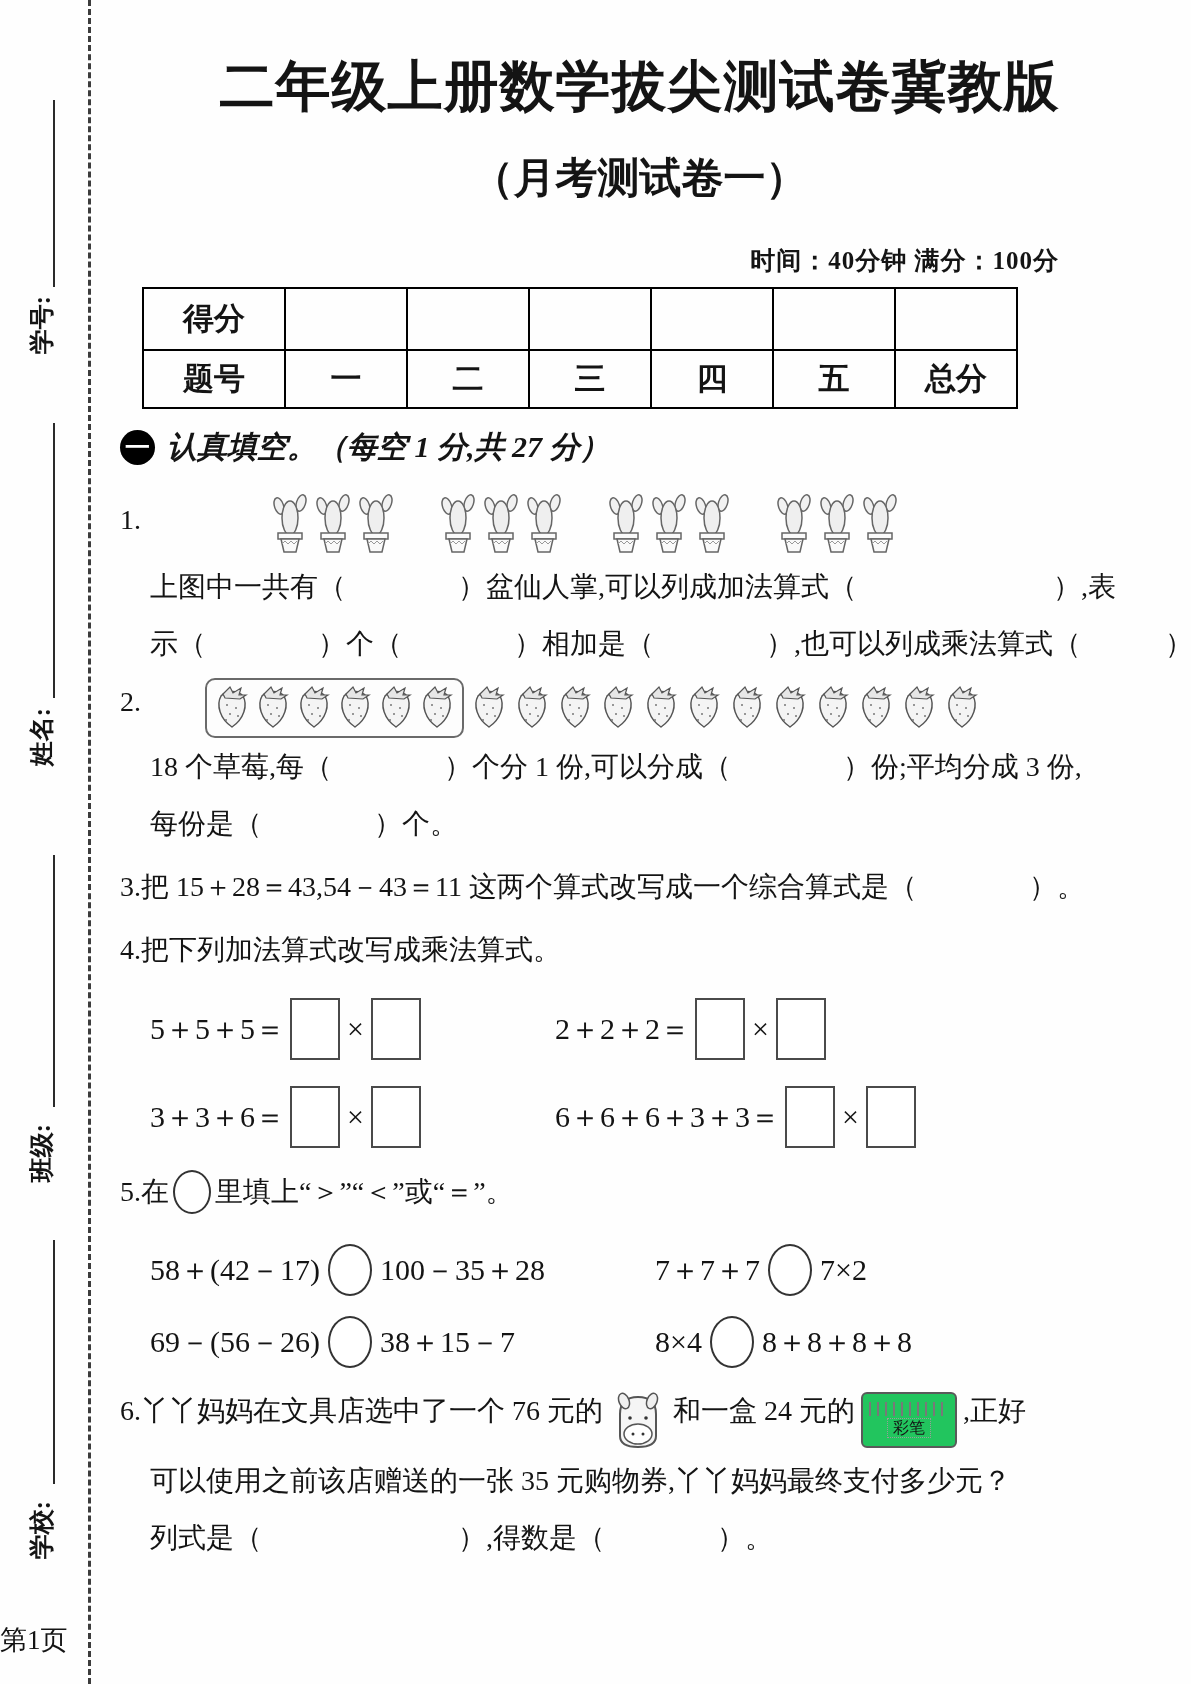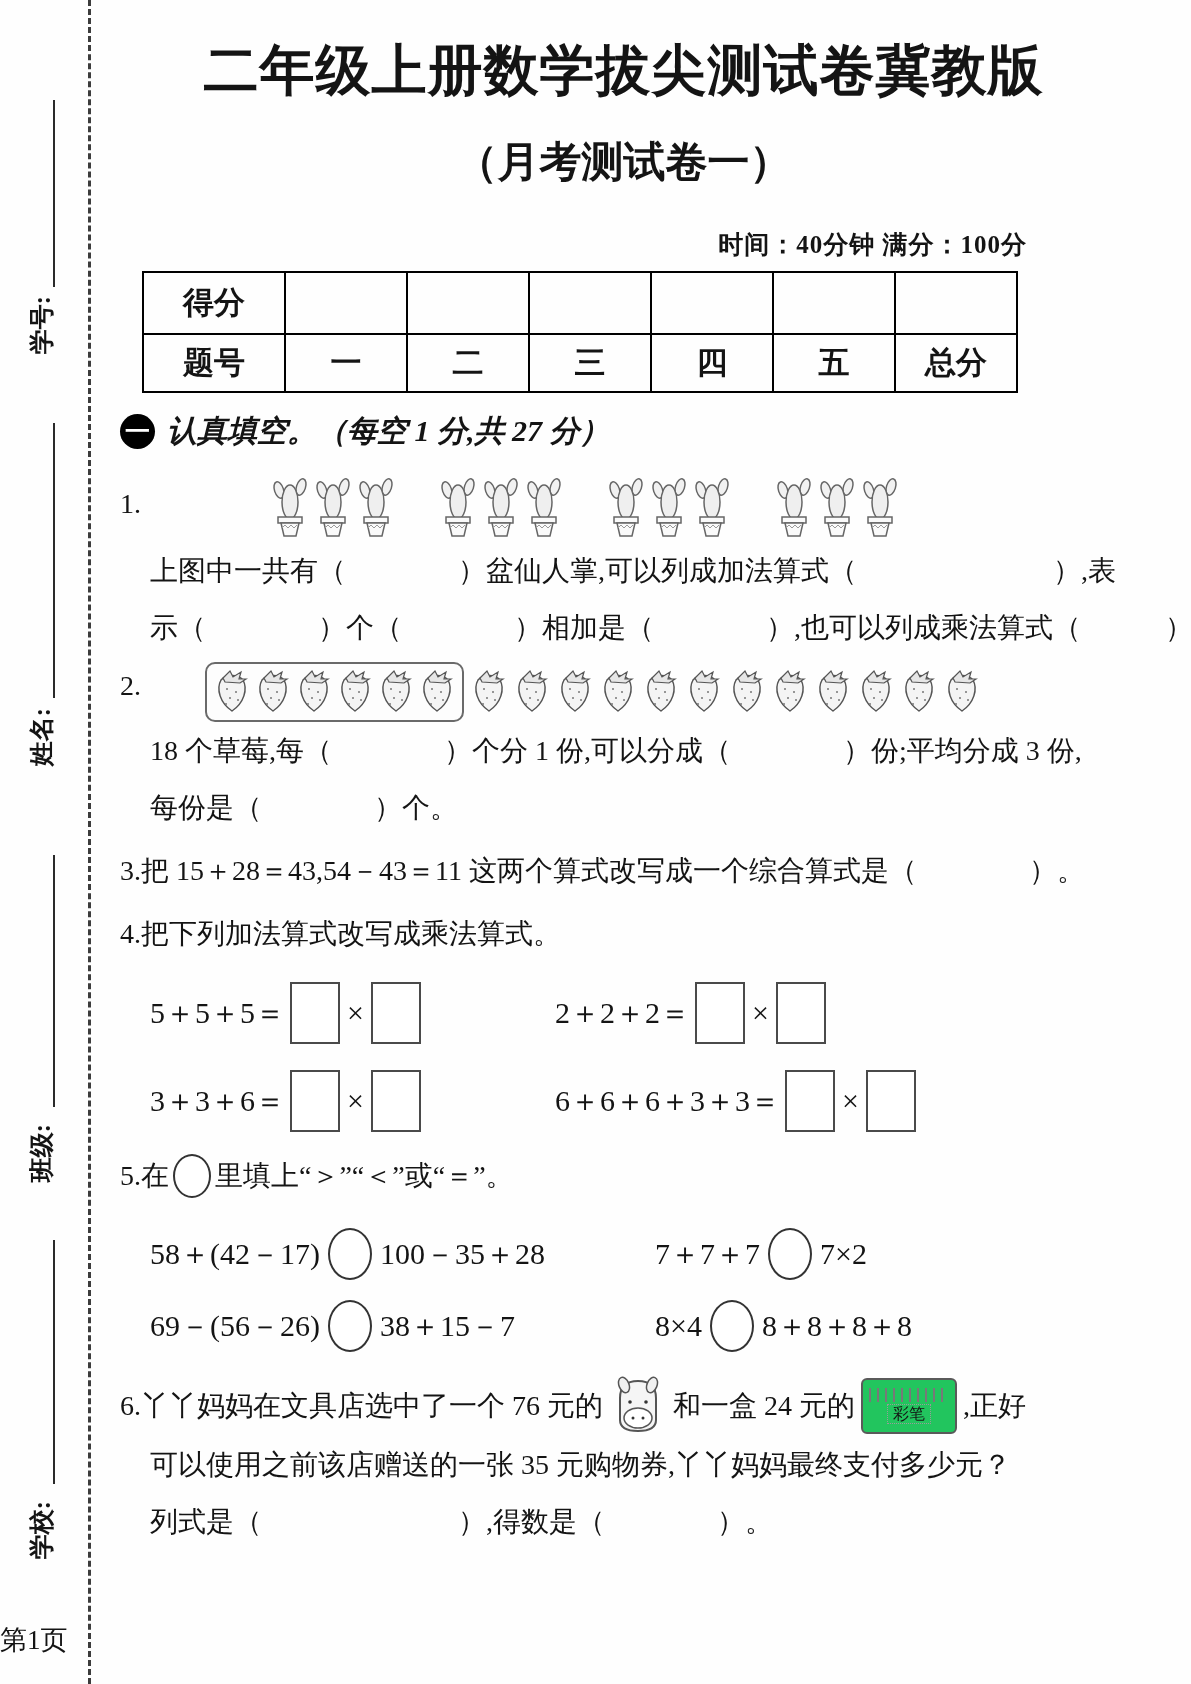--- a/index.html
+++ b/index.html
@@ -13,21 +13,21 @@
   
   .margin-area{position:absolute;left:0;top:0;width:88px;height:1684px;border-right:3px dashed #3c3c3c;}
   .m-line{position:absolute;left:53px;width:2px;background:#2a2a2a;}
   .m-label{
     position:absolute;left:-10px;width:100px;height:30px;text-align:center;
     font-size:25px;font-weight:bold;white-space:nowrap;
     transform:rotate(-90deg);
   }
 
   
-  .content{position:absolute;left:92px;top:0;width:1099px;height:1504px;padding:0 64px 0 28px;box-sizing:border-box;}
+  .content{position:absolute;left:92px;top:16px;width:1099px;height:1504px;padding:0 32px 0 28px;box-sizing:border-box;}
 
   .title{margin:34px 0 0;font-size:55px;font-weight:bold;text-align:center;letter-spacing:1px;}
   .subtitle{margin:26px 0 0;font-size:42px;font-weight:bold;text-align:center;}
   .meta{margin-top:38px;font-size:25px;font-weight:bold;text-align:right;padding-right:100px;letter-spacing:1px;}
 
   table.score{border-collapse:collapse;margin:10px 0 0 22px;width:876px;table-layout:fixed;}
   table.score td{
     border:2.5px solid #000;text-align:center;vertical-align:middle;
     font-size:31px;font-weight:bold;height:60px;padding:0;
   }
@@ -63,21 +63,21 @@
 
   
   .q5-heading{display:flex;align-items:center;font-size:28px;margin-top:22px;}
   .cmp-circle{display:inline-block;width:40px;height:48px;border:2px solid #333;border-radius:50%;margin:0 8px;background:#fff;}
   .cmp-circle.small{width:34px;height:40px;margin:0 4px;}
   .q5-comparisons{display:grid;grid-template-columns:505px 1fr;row-gap:20px;margin:30px 0 0 30px;}
   .comparison{display:flex;align-items:center;font-size:30px;white-space:nowrap;}
 
   
   .q6{margin-top:24px;}
-  .q6-line1{display:flex;align-items:center;font-size:28px;white-space:nowrap;}
+  .q6-line1{display:flex;align-items:flex-start;font-size:28px;white-space:nowrap;}
   .q6-line1 svg{margin:0 4px;}
   .pencilbox{
     display:inline-flex;flex-direction:column;align-items:center;justify-content:center;gap:2px;
     width:92px;height:52px;border:2px solid #5a5a5a;border-radius:6px;margin:0 6px;background:#22c55e;
   }
   .pencil-tips{width:80px;height:14px;
     background:repeating-linear-gradient(90deg,#787878 0 2px,transparent 2px 8px);}
   .pencil-label{font-size:16px;border:1px dotted #9a9a9a;padding:0 5px;line-height:18px;}
 
   .footer{position:absolute;bottom:26px;left:0;width:100%;text-align:left;font-size:27px;}

